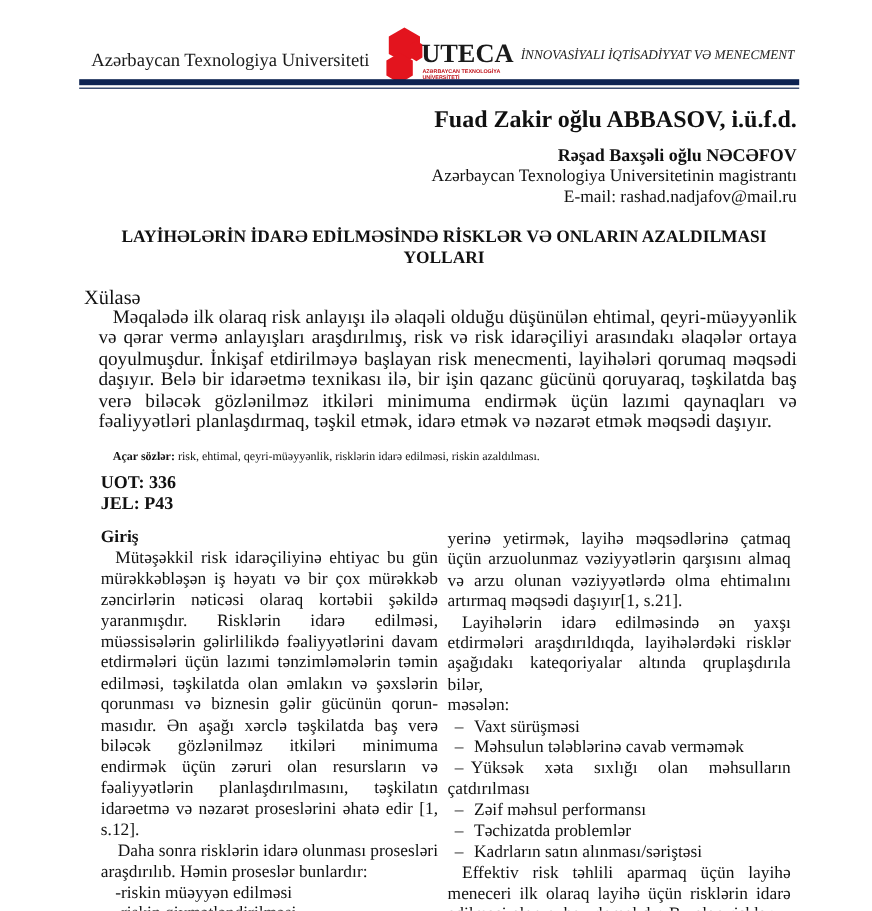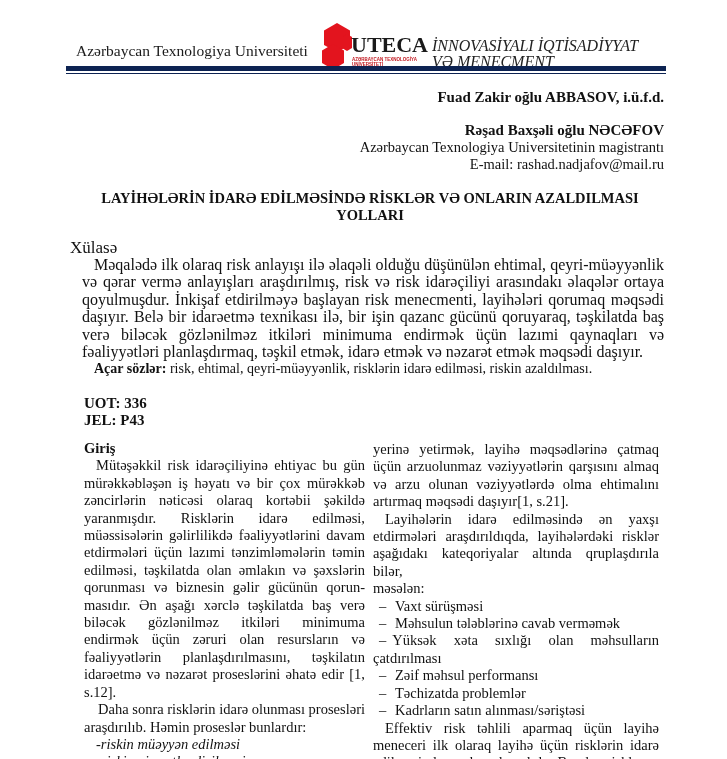--- a/index.html
+++ b/index.html
@@ -15,28 +15,28 @@
   .logo svg { display: block; }
   .logo-text {
     position: absolute; left: 30px; top: 10px; font-family: Liberation Serif, serif;
     font-weight: bold; font-size: 22px; color: #1a1a1a; letter-spacing: 0px;
   }
   .logo-sub {
     position: absolute; left: 31px; top: 35px; font-family: "Liberation Sans", sans-serif;
     font-weight: bold; font-size: 4.5px; line-height: 5px; color: #c0141c; width: 70px;
   }
   .journal {
-    position: absolute; left: 432px; top: 38px; width: 230px; text-align: left;
-    font-style: italic; font-size: 16px; line-height: 16px; color: #222;
+    position: absolute; left: 432px; top: 38px; width: 230px; text-align: right;
+    font-style: italic; font-size: 11px; line-height: 16px; color: #222;
   }
   .rule-thick { position: absolute; left: 66px; top: 66px; width: 600px; height: 5px; background: #0d2352; }
   .rule-thin { position: absolute; left: 66px; top: 72.5px; width: 600px; height: 1.2px; background: #0d2352; }
 
   .author1 {
-    position: absolute; right: 63px; top: 89px; font-weight: bold; font-size: 15px;
+    position: absolute; right: 63px; top: 89px; font-weight: bold; font-size: 20px;
   }
   .author2 {
     position: absolute; right: 63px; top: 122px; font-weight: bold; font-size: 15px;
   }
   .affil {
     position: absolute; right: 63px; top: 139px; font-size: 14.5px; text-align: right; line-height: 17px;
   }
   .title {
     position: absolute; left: 70px; width: 600px; top: 190px; text-align: center;
     font-weight: bold; font-size: 14.5px; line-height: 17px;
@@ -44,41 +44,41 @@
   .summary-head {
     position: absolute; left: 70px; width: 600px; top: 238px; text-align: left;
     font-weight: normal; font-size: 17px;
   }
   .abstract {
     position: absolute; left: 82px; width: 582px; top: 256px;
     font-size: 16px; line-height: 17.4px; text-align: justify; text-indent: 12px;
     margin: 0;
   }
   .keywords {
-    position: absolute; left: 82px; width: 582px; top: 360px;
-    font-size: 14px; line-height: 17.4px; text-indent: 12px; margin: 0;
+    position: absolute; left: 82px; width: 582px; top: 372px;
+    font-size: 10px; line-height: 17.4px; text-indent: 12px; margin: 0;
   }
   .keywords b { font-weight: bold; }
   .codes {
     position: absolute; left: 84px; top: 395px; font-weight: bold; font-size: 15px; line-height: 17px;
   }
   .col-left {
     position: absolute; left: 84px; width: 281px; top: 440px;
     font-size: 14.5px; line-height: 17.4px;
   }
   .col-right {
     position: absolute; left: 373px; width: 286px; top: 441px;
     font-size: 14.5px; line-height: 17.4px;
   }
   .section-head { font-weight: bold; margin: 0; text-indent: 0; }
   .para { margin: 0; text-align: justify; text-indent: 12px; }
   .plain { margin: 0; text-indent: 0; text-align: left; }
   .list { margin: 0; padding: 0; list-style: none; }
   .list li { margin: 0; padding-left: 0; }
-  .left-list li { text-indent: 12px; font-style: italic; }
+  .left-list li { text-indent: 12px; }
   .dash-list li { padding-left: 22px; text-indent: -0px; position: relative; }
   .dash-list li .dash { position: absolute; left: 6px; }
   .dash-list li.wrap { padding-left: 0; text-indent: 28px; text-align: justify; }
   .dash-list li.wrap .dash { position: static; margin-left: -22px; margin-right: 6px; }
 </style>
 </head>
 <body>
 
 <div class="header">
   <div class="uni-name">Azərbaycan Texnologiya Universiteti</div>

